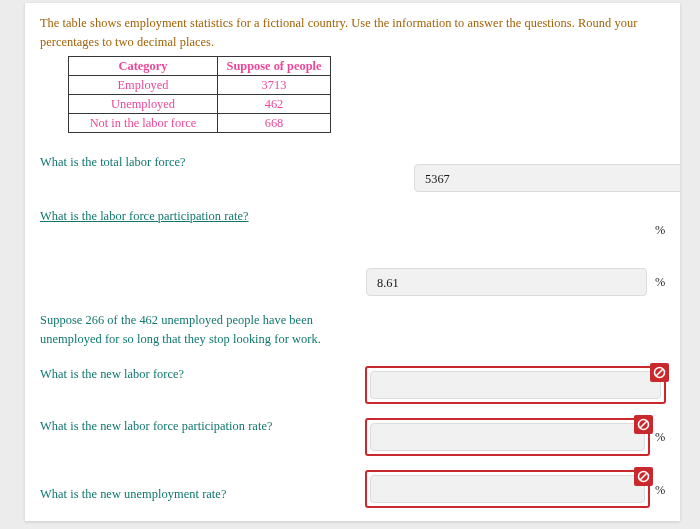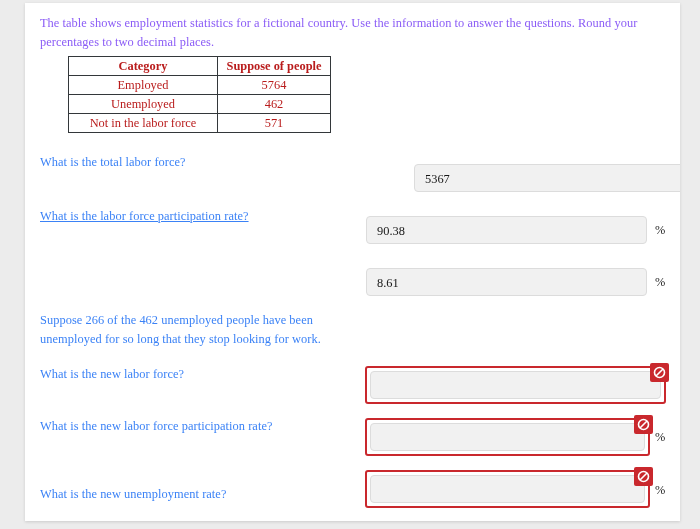--- a/index.html
+++ b/index.html
@@ -25,32 +25,32 @@
     overflow: hidden;
   }
 
   .intro {
     position: absolute;
     left: 15px;
     top: 11px;
     width: 610px;
     font-size: 12.4px;
     line-height: 19px;
-    color: #8b5cf6;
+    color: #a16207;
     letter-spacing: 0.05px;
   }
 
   
   #stats-table {
     position: absolute;
     left: 43px;
     top: 53px;
     border-collapse: collapse;
     font-size: 12.4px;
-    color: #b91c1c;
+    color: #ec4899;
   }
   #stats-table th,
   #stats-table td {
     border: 1px solid #33373a;
     text-align: center;
     padding: 1px 6px;
     height: 16px;
     line-height: 16px;
     font-weight: normal;
   }
@@ -58,21 +58,21 @@
     font-weight: bold;
   }
   #stats-table .col-cat   { width: 136px; }
   #stats-table .col-num   { width: 100px; }
 
   
   .qlabel {
     position: absolute;
     font-size: 12.4px;
     line-height: 19px;
-    color: #3b82f6;
+    color: #0f766e;
     letter-spacing: 0.05px;
     left: 15px;
     width: 320px;
   }
 
   
   .field-filled {
     position: absolute;
     background: #f1f1f1;
     border: 1px solid #dcdcdc;
@@ -140,42 +140,39 @@
   <table id="stats-table">
     <thead>
       <tr>
         <th class="col-cat">Category</th>
         <th class="col-num">Suppose of people</th>
       </tr>
     </thead>
     <tbody>
       <tr>
         <td>Employed</td>
-        <td>5764</td>
+        <td>3713</td>
       </tr>
       <tr>
         <td>Unemployed</td>
         <td>462</td>
       </tr>
       <tr>
         <td>Not in the labor force</td>
-        <td>571</td>
+        <td>668</td>
       </tr>
     </tbody>
   </table>
 
   <div class="qlabel" style="top:150px;">What is the total labor force?</div>
   <div class="field-filled" style="left:341px; top:161px; width:298px;margin-left:48px;">
     <span class="val">5367</span>
   </div>
 
   <div class="qlabel" style="top:204px;text-decoration:underline;">What is the labor force participation rate?</div>
-  <div class="field-filled" style="left:341px; top:213px; width:281px;">
-    <span class="val">90.38</span>
-  </div>
   <span class="pct" style="left:630px; top:219px;">%</span>
 
   <div class="field-filled" style="left:341px; top:265px; width:281px;">
     <span class="val">8.61</span>
   </div>
   <span class="pct" style="left:630px; top:271px;">%</span>
 
   <div class="qlabel" style="top:308px; width:290px;">Suppose 266 of the 462 unemployed people have been unemployed for so long that they stop looking for work.</div>
 
   <div class="qlabel" style="top:362px;">What is the new labor force?</div>

